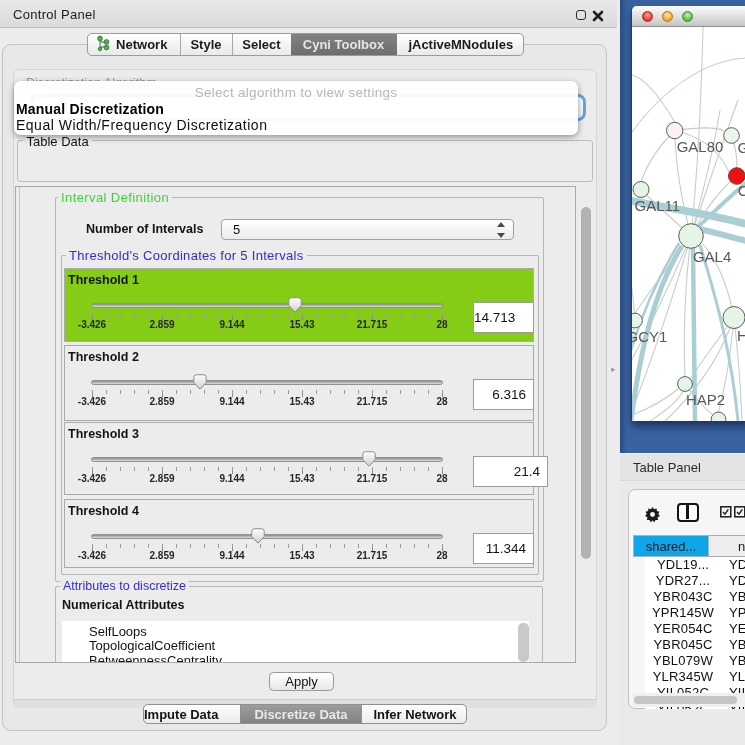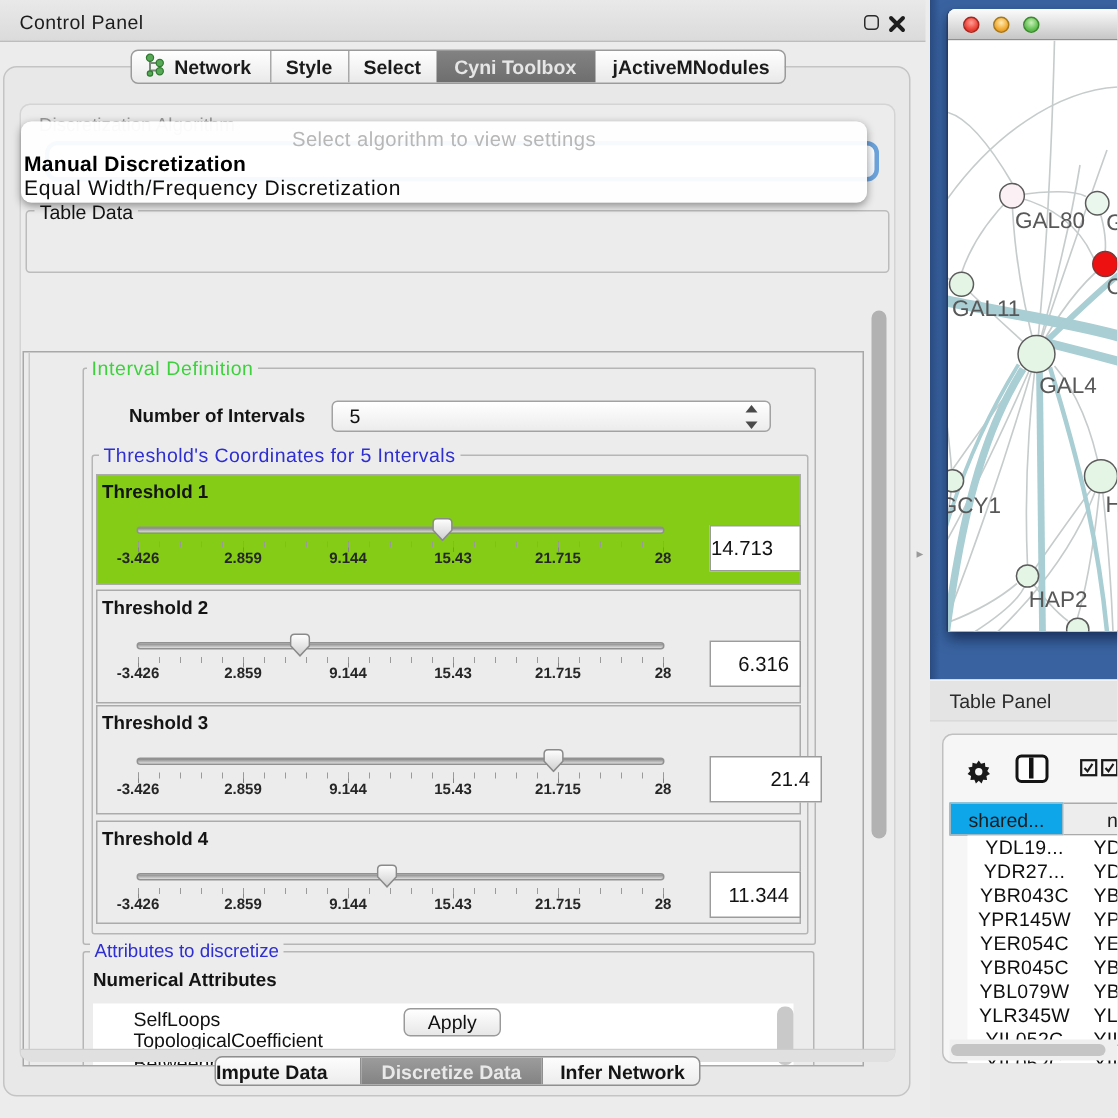--- a/index.html
+++ b/index.html
@@ -40,21 +40,21 @@
     <circle cx="4" cy="14" r="1.8" fill="#57a857" stroke="#2f7a2f" stroke-width="0.8"></circle>
   </svg>
 
   <div class="abs" style="left:26px;top:76px;font-size:12.5px;color:#979797;">Discretization Algorithm</div>
 
   <div class="abs" style="left:30px;top:94px;width:556px;height:27px;border:3px solid #6ba2da;border-radius:8px;background:linear-gradient(#ffffff,#eef3f8);"></div>
 
   <div class="abs" style="left:17px;top:140px;width:576px;height:42px;border:1px solid #bcbcbc;border-radius:3px;"></div>
   <div class="abs" style="left:23px;top:133.5px;padding:0 3.5px;background:#ececec;font-size:13px;color:#141414;">Table Data</div>
 
-  <div class="abs" id="viewport" style="left:15px;top:186px;width:561px;height:477px;border:1px solid #a8a8a8;background:#ececec;overflow:hidden;margin-top:48px;">
+  <div class="abs" id="viewport" style="left:15px;top:186px;width:561px;height:477px;border:1px solid #a8a8a8;background:#ececec;overflow:hidden;">
     <div class="abs" style="left:3px;top:0;width:1px;height:477px;background:#c9c9c9;"></div>
 
     <div class="abs" style="left:39px;top:10px;width:489px;height:385px;border:1px solid #b6b6b6;border-radius:2px;"></div>
     <div class="abs" style="left:42px;top:3px;padding:0 3px;background:#ececec;font-size:13px;color:#3dd23d;letter-spacing:0.4px;">Interval Definition</div>
 
     <div class="abs" style="left:70px;top:35px;font-size:12.5px;font-weight:bold;color:#141414;">Number of Intervals</div>
     <div class="abs" style="left:205px;top:31.5px;width:293px;height:21.5px;border:1px solid #a2a2a2;border-radius:4px;background:linear-gradient(#ffffff,#ececec);">
       <div class="abs" style="left:11px;top:0;line-height:20px;font-size:13px;color:#111;">5</div>
       <svg class="abs" style="right:7px;top:2.5px;" width="10" height="16" viewBox="0 0 10 16">
         <path d="M5 0 L9 5 L1 5 Z" fill="#4a4a4a"></path>

